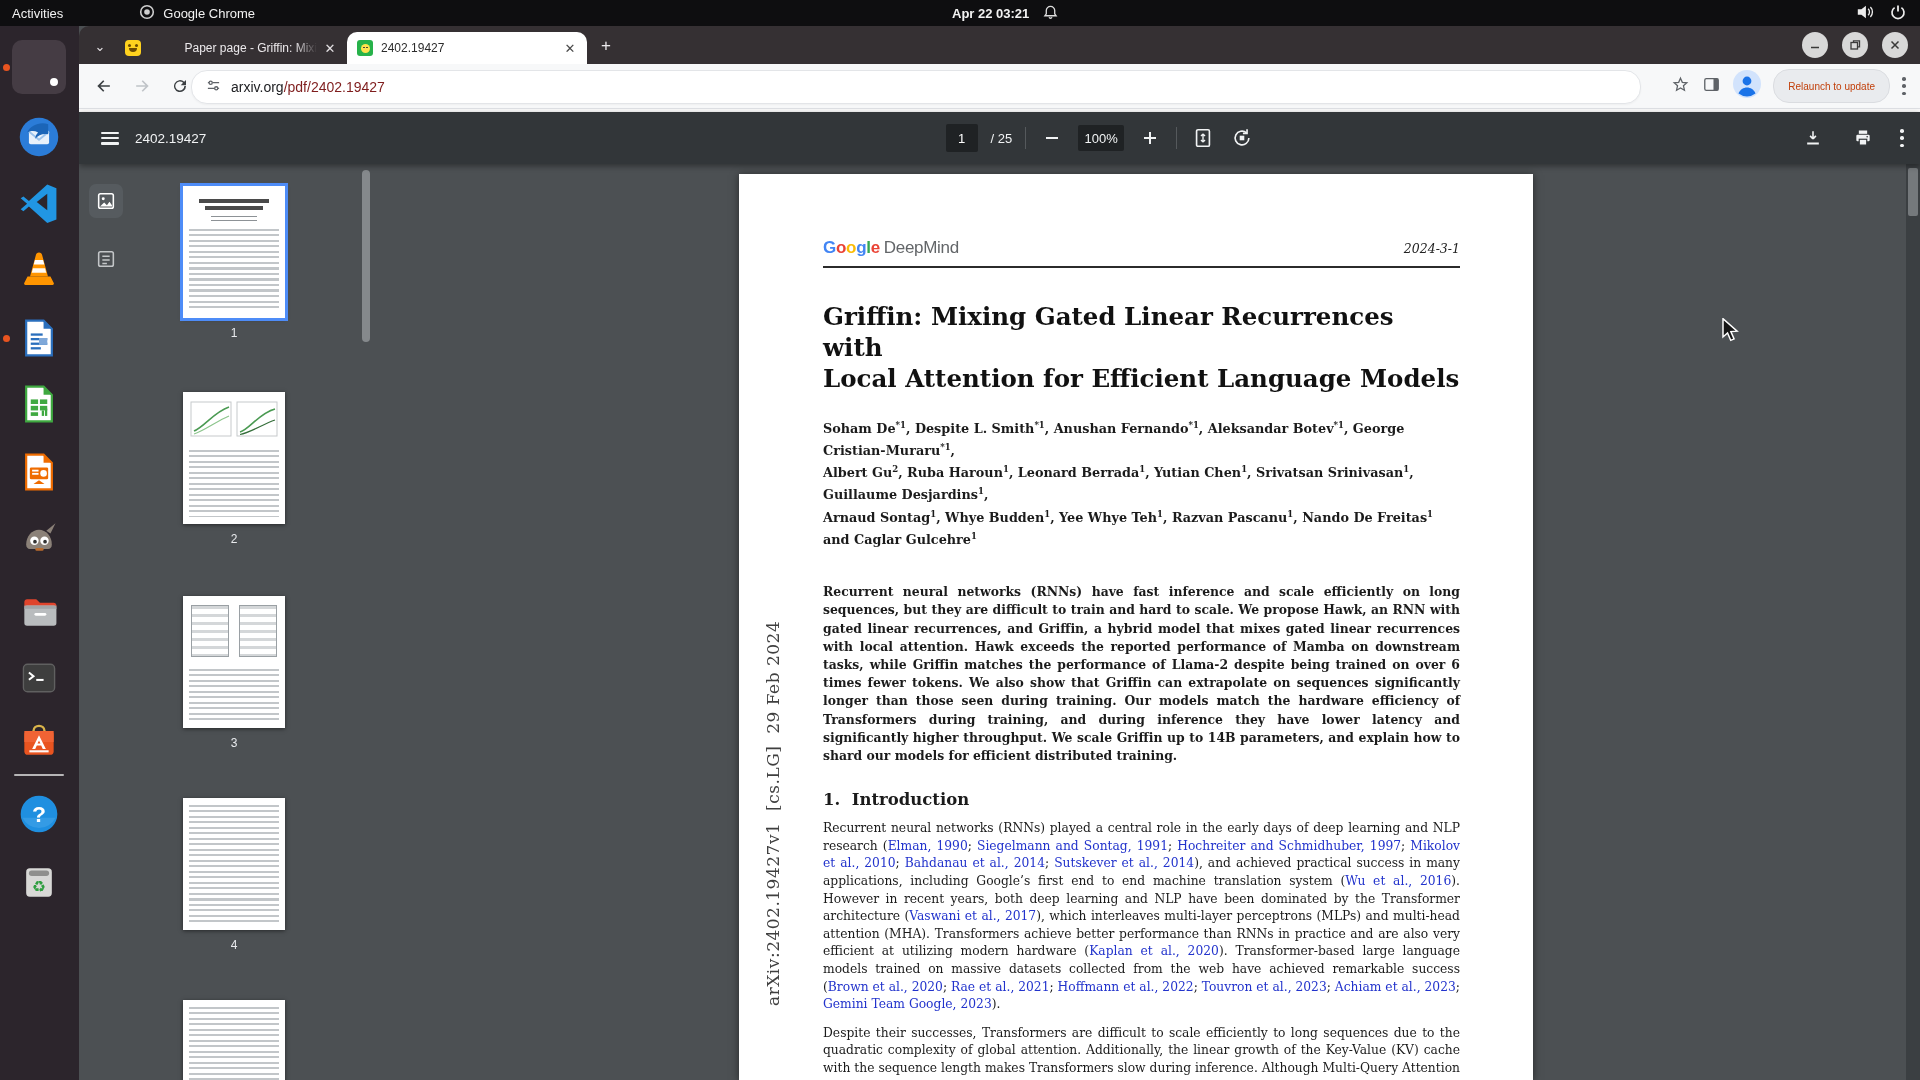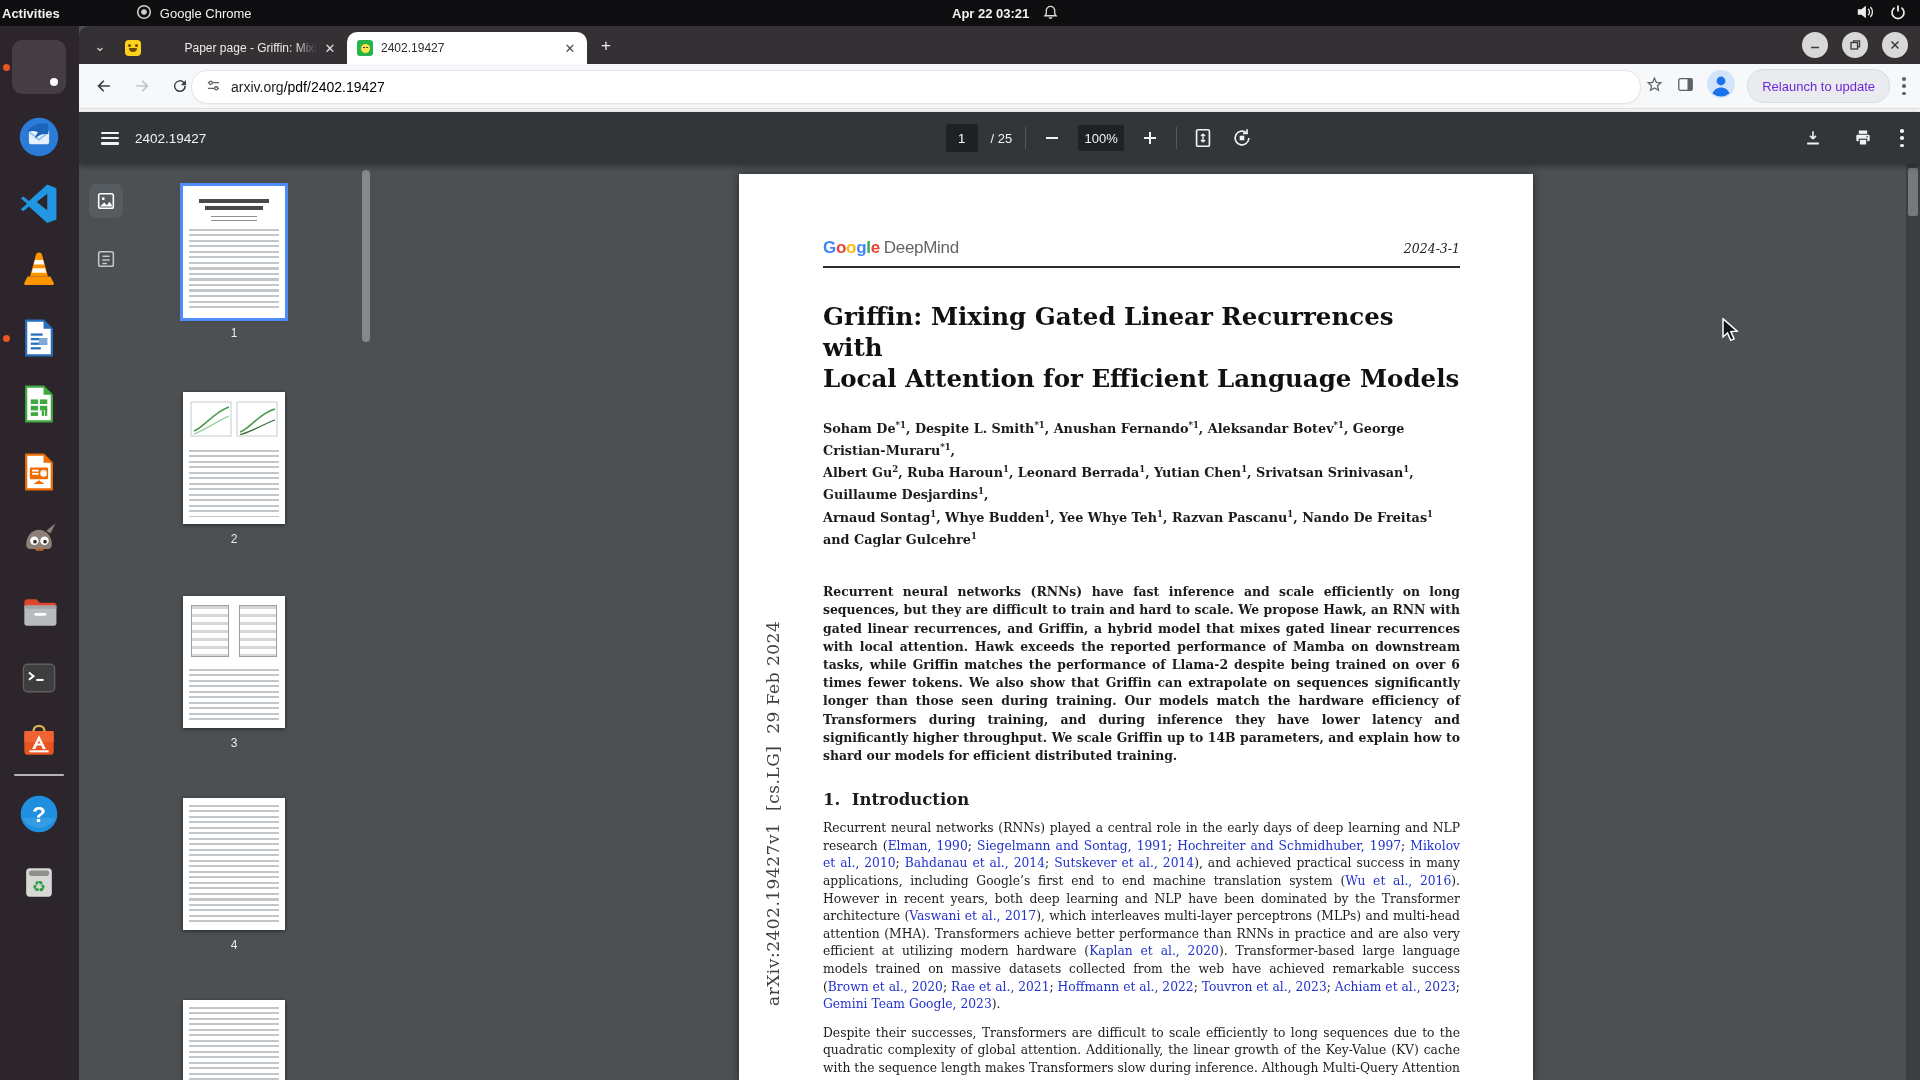--- a/index.html
+++ b/index.html
@@ -1,21 +1,21 @@
 <!DOCTYPE html>
 <html><head>
 <meta charset="utf-8">
 <style>
   html,body{margin:0;padding:0;}
   body{width:1920px;height:1080px;position:relative;overflow:hidden;background:#4c5053;
        font-family:"Liberation Sans","DejaVu Sans",sans-serif;}
   
   .topbar{position:absolute;left:0;top:0;width:1920px;height:26px;background:#0e0e10;color:#f2f2f2;
           display:flex;align-items:center;font-size:13px;z-index:50;}
-  .tb-activities{padding:0 14px 0 2px;height:100%;display:flex;align-items:center;font-weight:bold;}
+  .tb-activities{padding:0 14px 0 12px;height:100%;display:flex;align-items:center;}
   .tb-app{display:flex;align-items:center;gap:8px;margin-left:62px;}
   .tb-clock{position:absolute;left:952px;top:0;height:26px;display:flex;align-items:center;gap:14px;font-weight:bold;}
   .tb-right{position:absolute;right:14px;top:0;height:26px;display:flex;align-items:center;gap:16px;}
   
   .dock{position:absolute;left:0;top:26px;width:79px;height:1054px;background:#2c252c;z-index:40;}
   .dock-item{position:absolute;left:9px;width:60px;height:56px;display:flex;align-items:center;justify-content:center;}
   .dock-item .tile{width:54px;height:54px;display:flex;align-items:center;justify-content:center;border-radius:10px;}
   .dock-item.active .tile{background:#453c44;}
   .dock-item .rundot{position:absolute;left:-6px;top:50%;width:7px;height:7px;margin-top:-3px;border-radius:50%;background:#e95420;}
   .ic{width:44px;height:44px;display:block;}
@@ -51,24 +51,24 @@
   .newtab-btn{width:26px;height:26px;margin:0 0 5px 6px;color:#ece9ec;font-size:17px;display:flex;align-items:center;justify-content:center;border-radius:50%;}
   .winctls{position:absolute;right:12px;top:6px;display:flex;gap:14px;}
   .winbtn{width:26px;height:26px;border-radius:50%;background:#d8d8d8;color:#3a3a3a;display:flex;align-items:center;justify-content:center;}
   
   .navrow{height:44px;background:#f7f8f9;display:flex;align-items:center;position:relative;flex:0 0 auto;
           border-bottom:1px solid #dfe1e5;}
   .nav-ic{width:30px;height:30px;display:flex;align-items:center;justify-content:center;border-radius:50%;}
   .omnibox{position:absolute;left:112px;top:6px;width:1420px;height:32px;background:#fff;border:1px solid #e3e5e8;
            border-radius:16px;display:flex;align-items:center;padding:0 14px;box-shadow:0 1px 2px rgba(0,0,0,.04);}
   .omni-url{font-size:14px;margin-left:10px;color:#202124;}
-  .omni-url .path{color:#000000;}
+  .omni-url .path{color:#7f1d1d;}
   .nav-right{position:absolute;right:14px;top:0;height:44px;display:flex;align-items:center;gap:12px;}
   .relaunch{height:32px;background:#e9ebee;border:1px solid #dadce0;border-radius:16px;padding:0 14px;
-            font-size:13px;color:#6d28d9;display:flex;align-items:center;}
+            font-size:10px;color:#c2410c;display:flex;align-items:center;}
   .kebab{width:4px;height:18px;display:flex;flex-direction:column;justify-content:space-between;align-items:center;}
   .kebab i{width:3.5px;height:3.5px;border-radius:50%;background:#5f6368;}
   .gapstrip{height:3px;background:#fbfbfb;flex:0 0 auto;}
   
   .pdfbar{height:52px;background:#323639;color:#f1f3f4;position:relative;display:flex;align-items:center;
           box-shadow:0 2px 6px rgba(0,0,0,.4);z-index:10;flex:0 0 auto;}
   .pdf-menu{margin-left:14px;width:34px;height:34px;display:flex;align-items:center;justify-content:center;border-radius:50%;}
   .pdf-menu .bars{width:18px;height:13px;display:flex;flex-direction:column;justify-content:space-between;}
   .pdf-menu .bars i{height:2.2px;background:#f1f3f4;border-radius:1px;}
   .pdf-title{font-size:13.5px;margin-left:8px;}

